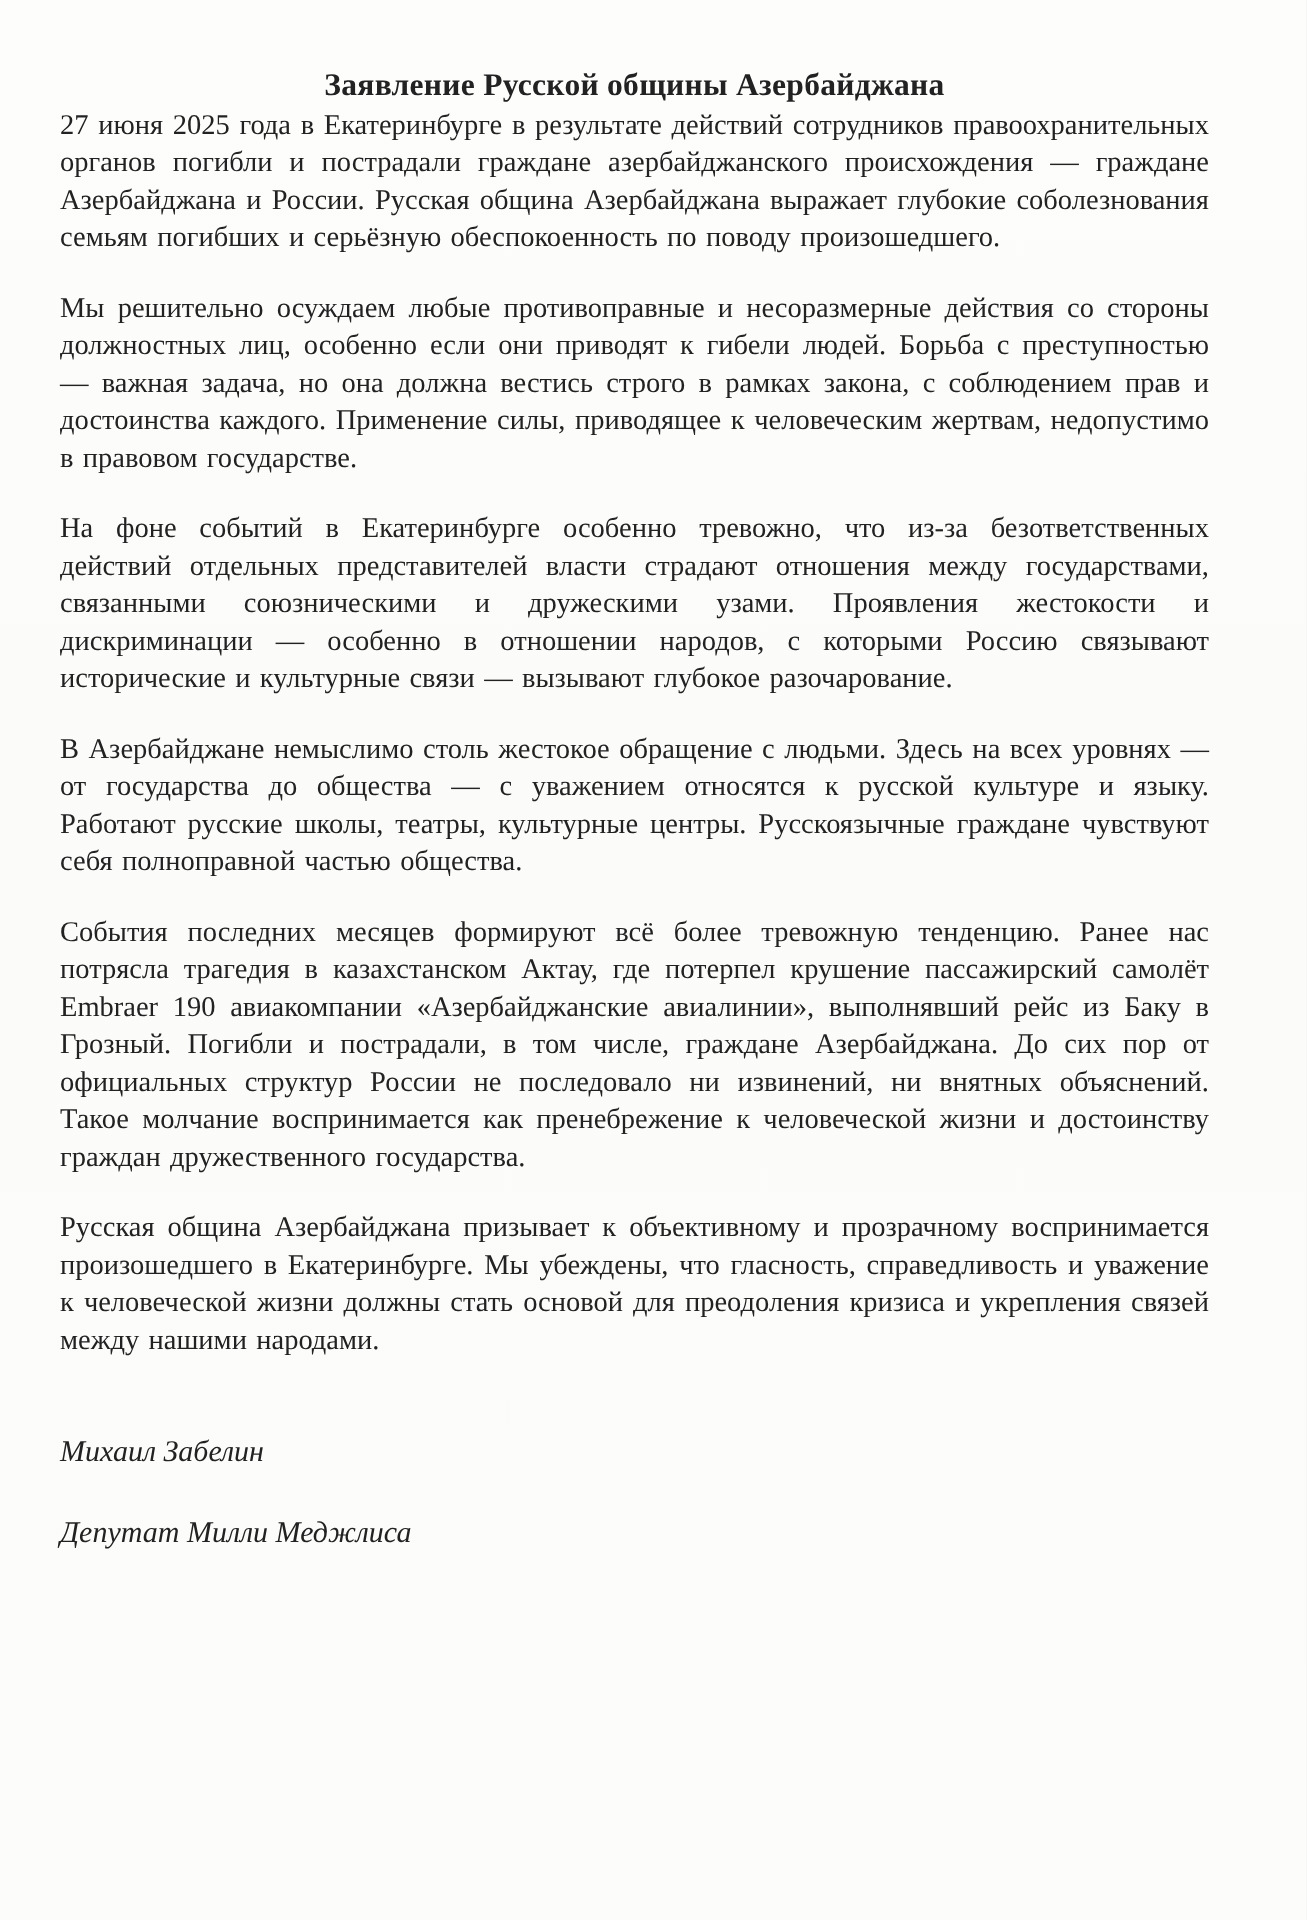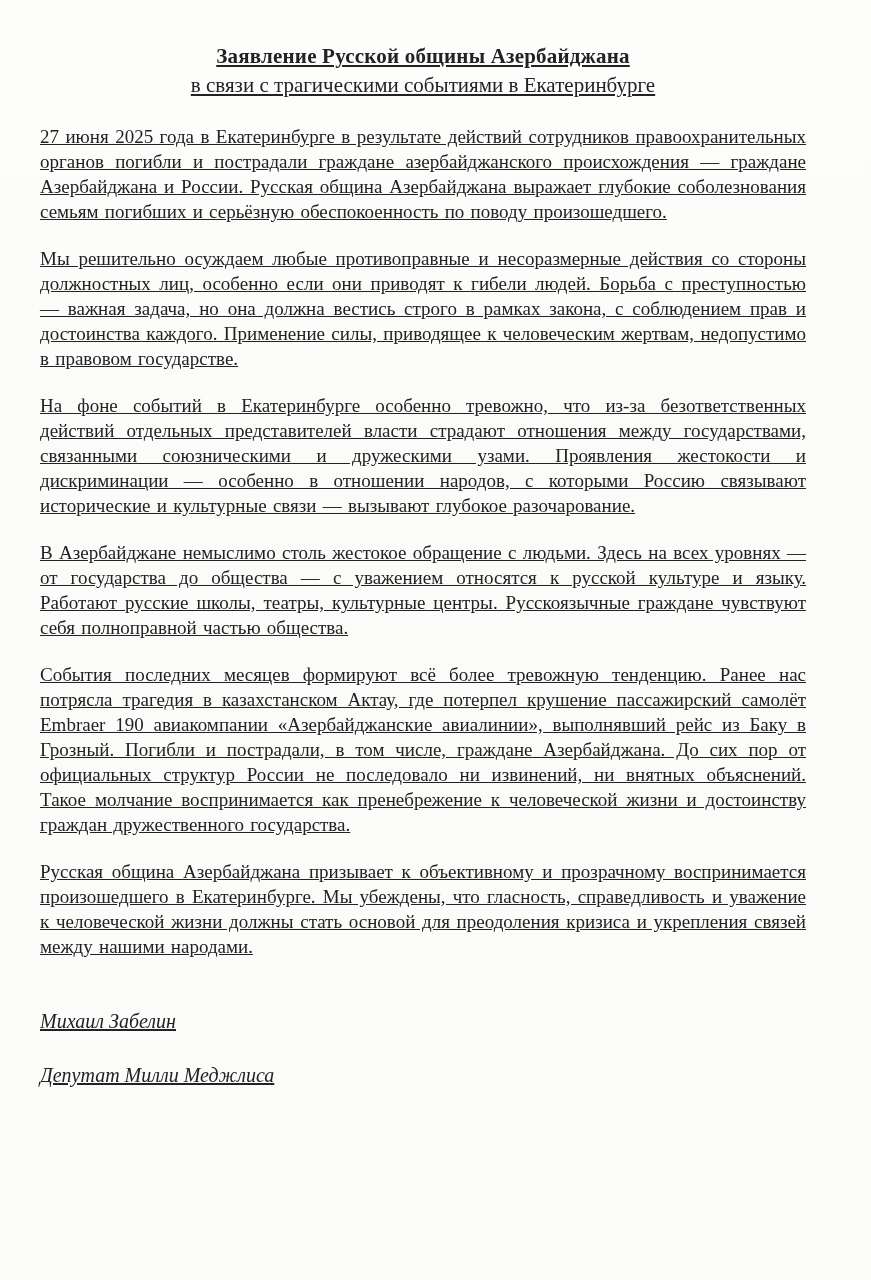--- a/index.html
+++ b/index.html
@@ -13,21 +13,20 @@
     font-family: "Liberation Serif", "DejaVu Serif", serif;
     overflow: hidden;
   }
   .page {
     box-sizing: border-box;
     width: 871px;
     height: 1280px;
     background: linear-gradient(180deg, #fdfdfc 0%, #fbfbfa 40%, #fcfcfa 100%);
     padding: 42px 65px 0 40px;
     color: #222222;
-    text-decoration: underline;
   }
   .title {
     text-align: center;
     font-size: 21px;
     line-height: 29px;
     font-weight: bold;
     margin: 0;
     letter-spacing: 0.2px;
   }
   .subtitle {
@@ -54,21 +53,20 @@
     margin: 0 0 29px 0;
   }
 </style>
 </head>
 <body>
 
 <div class="page">
 
   <h1 class="title">Заявление Русской общины Азербайджана</h1>
 
-  <h2 class="subtitle">в связи с трагическими событиями в Екатеринбурге</h2>
 
   <p class="body-para">27 июня 2025 года в Екатеринбурге в результате действий сотрудников правоохранительных органов погибли и пострадали граждане азербайджанского происхождения — граждане Азербайджана и России. Русская община Азербайджана выражает глубокие соболезнования семьям погибших и серьёзную обеспокоенность по поводу произошедшего.</p>
 
   <p class="body-para">Мы решительно осуждаем любые противоправные и несоразмерные действия со стороны должностных лиц, особенно если они приводят к гибели людей. Борьба с преступностью — важная задача, но она должна вестись строго в рамках закона, с соблюдением прав и достоинства каждого. Применение силы, приводящее к человеческим жертвам, недопустимо в правовом государстве.</p>
 
   <p class="body-para">На фоне событий в Екатеринбурге особенно тревожно, что из-за безответственных действий отдельных представителей власти страдают отношения между государствами, связанными союзническими и дружескими узами. Проявления жестокости и дискриминации — особенно в отношении народов, с которыми Россию связывают исторические и культурные связи — вызывают глубокое разочарование.</p>
 
 
   <p class="body-para">В Азербайджане немыслимо столь жестокое обращение с людьми. Здесь на всех уровнях — от государства до общества — с уважением относятся к русской культуре и языку. Работают русские школы, театры, культурные центры. Русскоязычные граждане чувствуют себя полноправной частью общества.</p>
 

